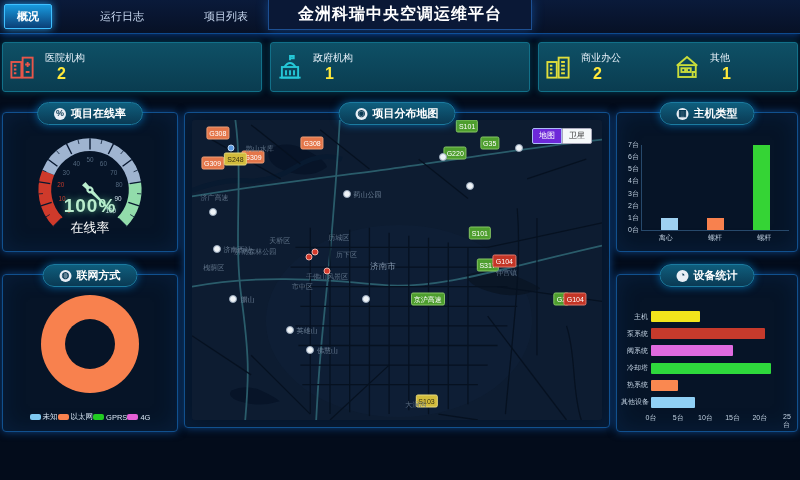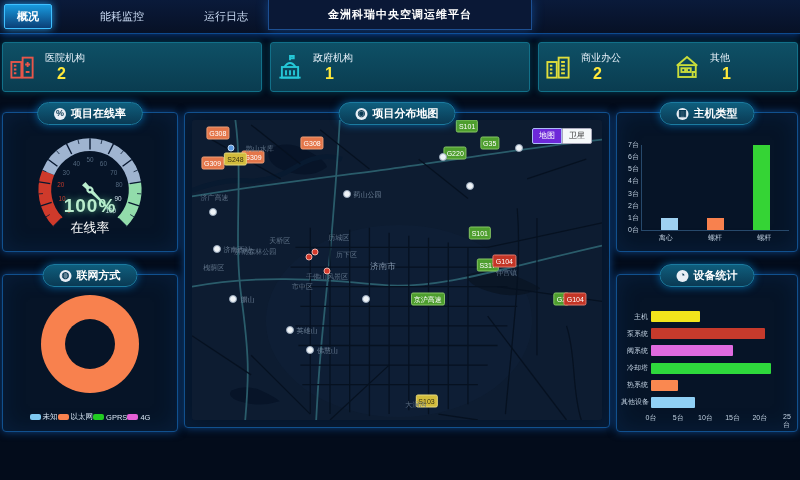--- a/index.html
+++ b/index.html
@@ -8,21 +8,21 @@
 
   
   .nav{position:relative;height:34px;background:linear-gradient(180deg,#0a1a3a,#071126);
        border-bottom:1px solid #0d4a8f;box-shadow:0 1px 7px rgba(20,120,255,.45);z-index:10}
   .tabs{display:flex;gap:36px;align-items:center;height:100%;padding-left:4px}
   .tab{font-size:11px;color:#c9daf2;padding:4px 12px;cursor:pointer;white-space:nowrap}
   .tab.active{background:linear-gradient(180deg,#189ade,#0b3f77);border:1px solid #3fc0ff;border-radius:2px;
        box-shadow:0 0 9px rgba(40,170,255,.85);font-weight:bold;color:#fff}
   .title-box{position:absolute;left:268px;top:0;width:264px;height:30px;background:#0a1836;
        border:1px solid #1d4f92;border-top:none;display:flex;align-items:center;justify-content:center;
-       font-size:11px;font-weight:bold;letter-spacing:1px;box-shadow:0 0 12px rgba(30,130,255,.4)}
+       font-size:16px;font-weight:bold;letter-spacing:1px;box-shadow:0 0 12px rgba(30,130,255,.4)}
 
   
   .stats{display:flex;gap:8px;padding:8px 2px 0}
   .card{flex:1;height:50px;background:linear-gradient(180deg,#0e5066,#0a3c50);border:1px solid #127089;
         border-radius:3px;box-shadow:0 0 7px rgba(0,180,220,.3);display:flex}
   .stat{flex:1;display:flex;align-items:center;gap:8px;padding-left:4px;overflow:hidden}
   .stat svg{width:30px;height:30px;flex:none}
   .stat-txt{display:flex;flex-direction:column}
   .stat-lab{font-size:10px;color:#eaf3fb;white-space:nowrap}
   .stat-val{font-size:16px;font-weight:bold;color:#ffe93a;min-height:18px;padding-left:12px;line-height:18px}
@@ -104,21 +104,20 @@
   .hsp{width:30px;flex:none}
   .haxis{flex:1;position:relative;font-size:7px;color:#c3d2e2}
   .haxis span{position:absolute;transform:translateX(-50%);top:2px}
 </style>
 </head>
 <body>
 
 <header class="nav">
   <div class="tabs">
     <span class="tab active">概况</span>
-    <span class="tab">能耗监控</span>
     <span class="tab">运行日志</span>
     <span class="tab">项目列表</span>
     <span class="tab">视频监控</span>
   </div>
   <div class="title-box">金洲科瑞中央空调运维平台</div>
 </header>
 
 <section class="stats">
   <div class="card">
     <div class="stat">

